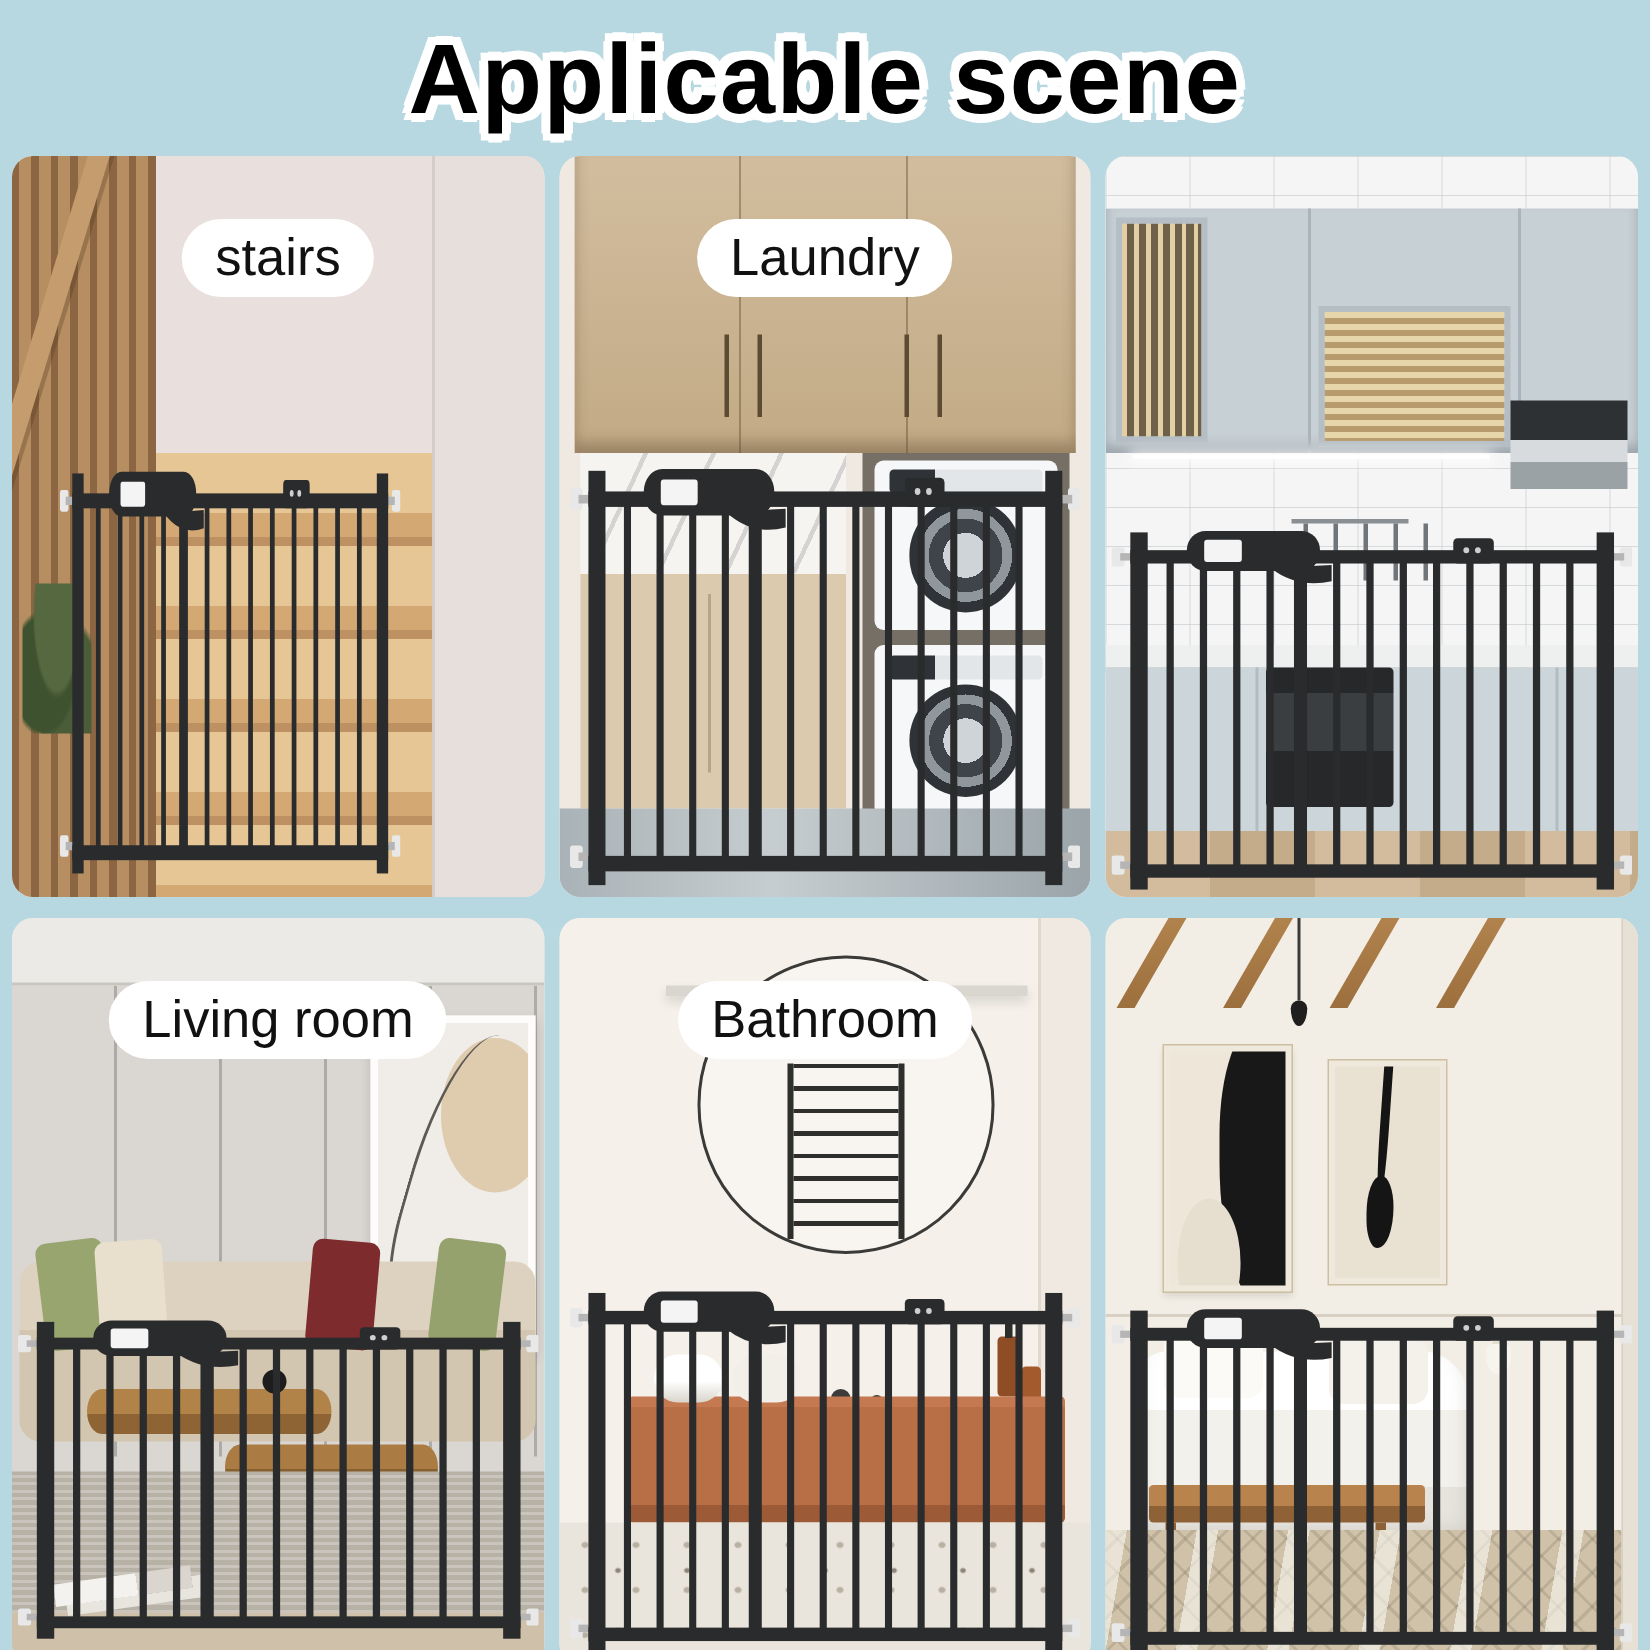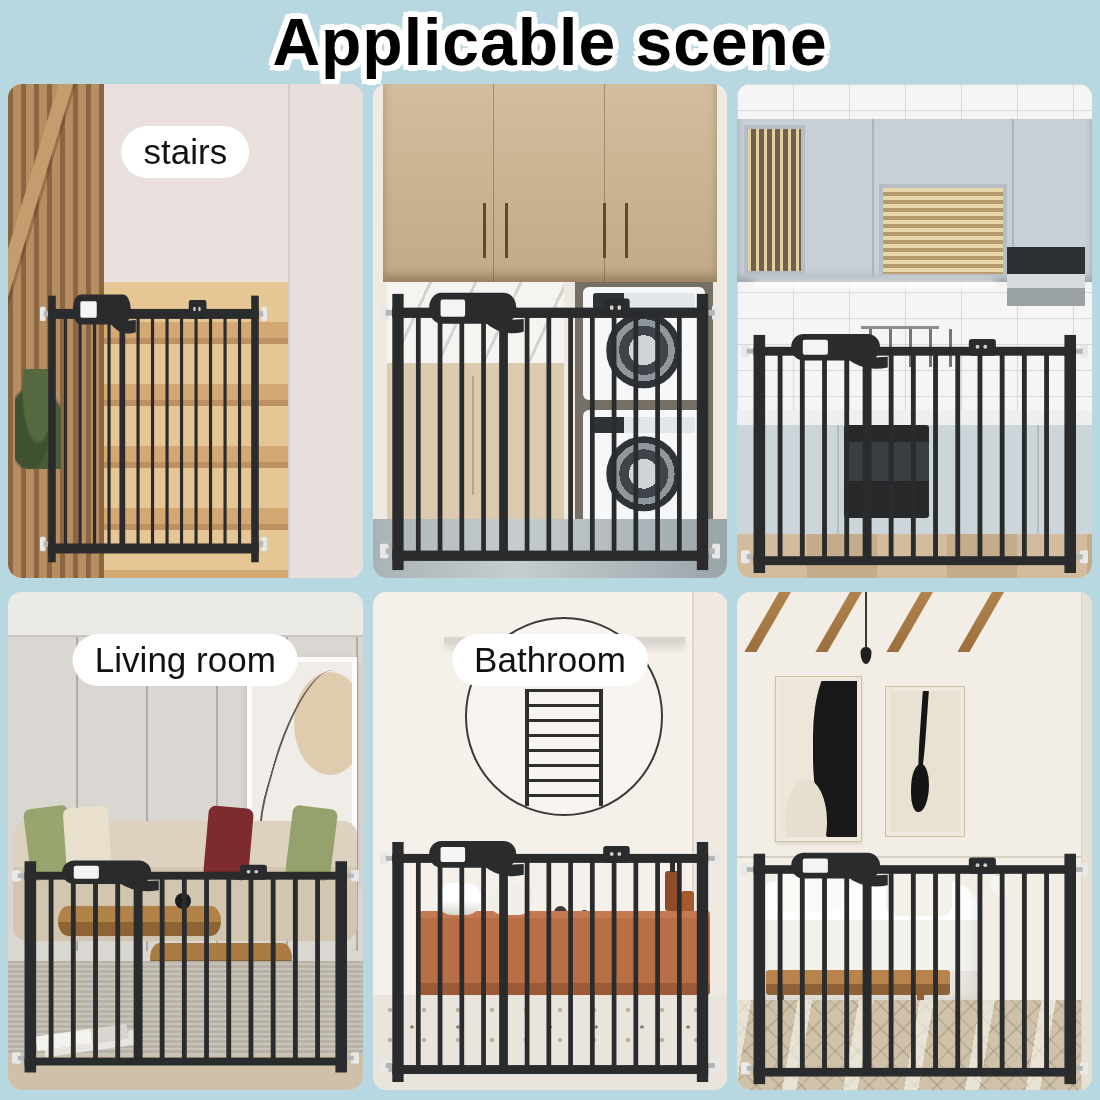--- a/index.html
+++ b/index.html
@@ -7,21 +7,21 @@
     --gate:#2a2b2d; --title-text:#000000; --title-outline:#ffffff;
   }
   *{box-sizing:border-box;}
   html,body{margin:0;padding:0;}
   body{
     width:1100px;height:1100px;overflow:hidden;
     background:var(--background);
     font-family:"Liberation Sans", sans-serif;
   }
   .title{
-    height:84px;margin:0;display:flex;align-items:center;justify-content:center;
+    height:104px;margin:0;display:flex;align-items:center;justify-content:center;
     font-size:66px;font-weight:700;color:var(--title-text);letter-spacing:1px;
     text-shadow:
       -5px -5px 0 var(--title-outline), 5px -5px 0 var(--title-outline),
       -5px  5px 0 var(--title-outline), 5px  5px 0 var(--title-outline),
       -6px  0   0 var(--title-outline), 6px  0   0 var(--title-outline),
        0   -6px 0 var(--title-outline), 0    6px 0 var(--title-outline);
   }
   .grid{
     display:grid;grid-template-columns:repeat(3,1fr);grid-template-rows:494px 498px;
     gap:14px 10px;padding:0 8px;
@@ -271,20 +271,21 @@
         <div class="la-left-room"></div>
         <div class="la-washer-nook">
           <div class="la-washer top"></div>
           <div class="la-washer bottom"></div>
         </div>
         <div class="la-floor"></div>
       </div>
       <svg class="gate" viewBox="0 0 360 250" preserveAspectRatio="none">
           <use href="#gate-shape"></use>
         </svg>
+      <div class="room-label">Laundry</div>
     </section>
 
     <section class="panel p-kitchen">
       <div class="scene">
         <div class="ki-upper">
           <div class="ki-glass-left"></div>
           <div class="ki-seam"></div>
           <div class="ki-shutter"></div>
         </div>
         <div class="ki-hood"></div>

